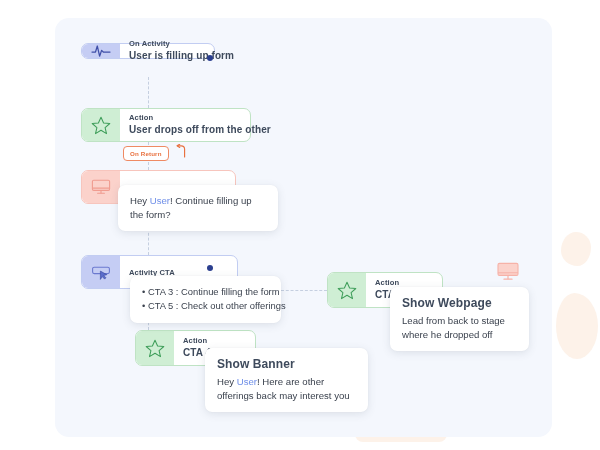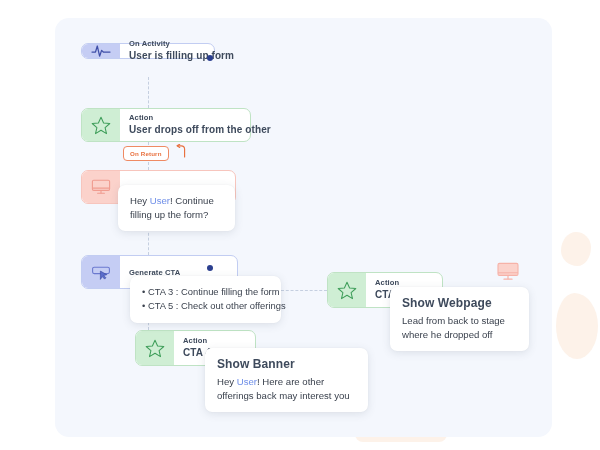--- a/index.html
+++ b/index.html
@@ -75,21 +75,21 @@
   .card .lbl {
     font-size:12px; font-weight:bold; color:#3e4a5c;
     letter-spacing:.1px; margin-bottom:4px;
   }
   .card .msg {
     font-size:9.6px; color:#3b424e; line-height:1.45;
   }
   .card .msg .u { color:#6f8fe8; }
   .card .li { font-size:9.4px; color:#3b424e; line-height:1.52; white-space:nowrap; }
 
-  #c-banner { left:63px;  top:167px; width:117px; }
+  #c-banner { left:63px;  top:167px; width:160px; }
   #c-gencta { left:75px;  top:258px; width:151px; }
   #c-web    { left:335px; top:269px; width:139px; }
   #c-banner2{ left:150px; top:330px; width:163px; }
 
   
   .vline { position:absolute; width:0; border-left:1px dashed #c5cfe0; z-index:1; }
   .hline { position:absolute; height:0; border-top:1px dashed #c5cfe0; z-index:1; }
   #vl-1 { left:93px; top:59px;  height:31px; }
   #vl-2 { left:93px; top:124px; height:28px; }
   #vl-3 { left:93px; top:186px; height:51px; }
@@ -189,21 +189,21 @@
   </div>
 
   <div class="node v-blue" id="n-gencta">
     <div class="ico">
       <svg width="22" height="17" viewBox="0 0 22 17" fill="none">
         <rect x="2.6" y="3.2" width="16.8" height="6.4" rx="1.6" stroke="#6b79cf" stroke-width="1.1"></rect>
         <path d="M10.4 7.1 L10.4 15.4 L12.3 12.6 L14.6 15.1 L15.9 13.8 L13.7 11.4 L16.8 10.7 Z" fill="#5a6ccb" stroke="#3f4fa8" stroke-width=".7" stroke-linejoin="round"></path>
       </svg>
     </div>
     <div class="body">
-      <div class="ttl">Generate CTA</div>
+      <div class="ttl">Activity CTA</div>
     </div>
   </div>
   <div class="dot" id="dot-2"></div>
 
   <div class="card" id="c-gencta">
     <div class="li">• CTA 3 : Continue filling the form</div>
     <div class="li">• CTA 5 : Check out other offerings</div>
   </div>
 
   <span class="glyph" id="g-1">

